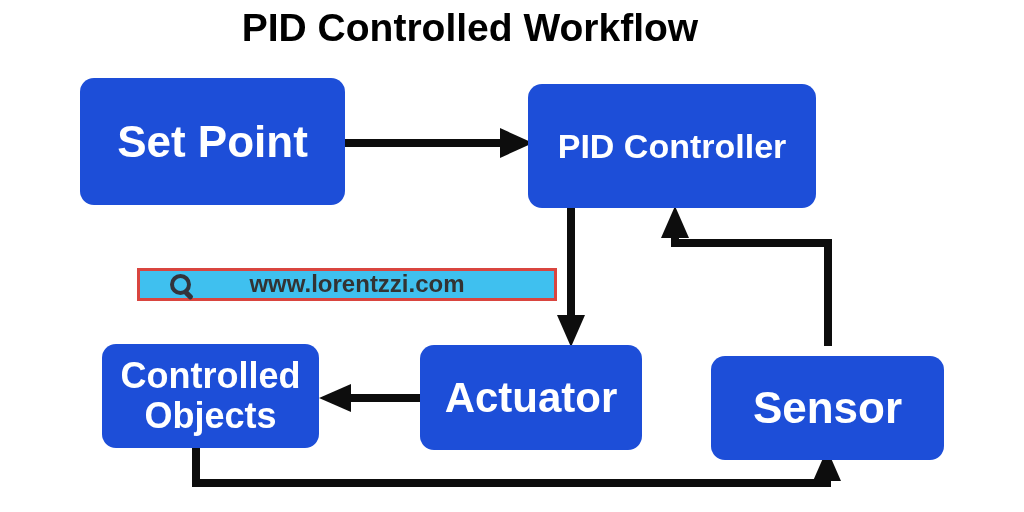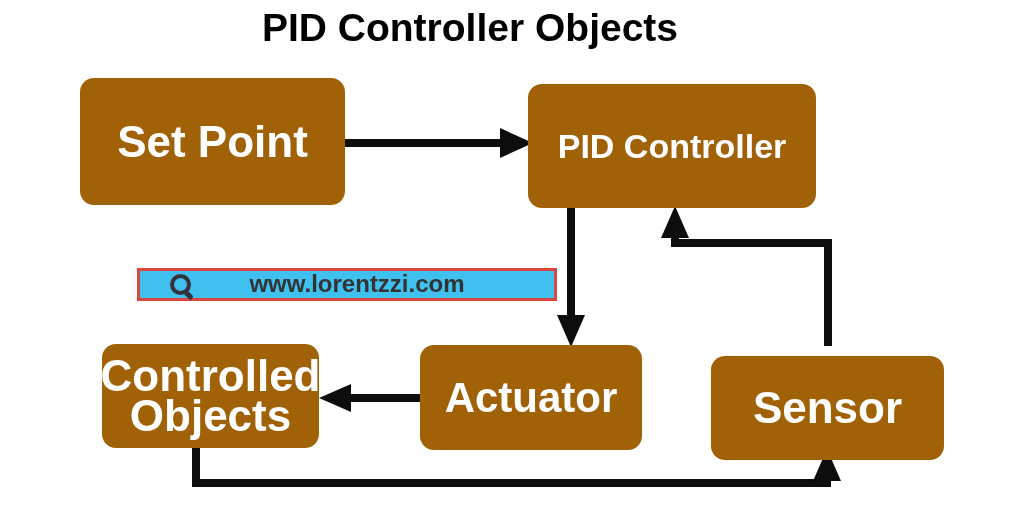--- a/index.html
+++ b/index.html
@@ -17,33 +17,33 @@
     left: 0;
     width: 940px;
     text-align: center;
     font-size: 39px;
     font-weight: bold;
     color: #000000;
     letter-spacing: 0px;
   }
   .node {
     position: absolute;
-    background: #a16207;
+    background: #1d4ed8;
     border-radius: 14px;
     color: #ffffff;
     font-weight: bold;
     display: flex;
     align-items: center;
     justify-content: center;
     text-align: center;
     box-sizing: border-box;
   }
   .node-set-point          { left: 80px;  top: 78px;  width: 265px; height: 127px; font-size: 44px; }
   .node-pid-controller     { left: 528px; top: 84px;  width: 288px; height: 124px; font-size: 34px; }
-  .node-controlled-objects { left: 102px; top: 344px; width: 217px; height: 104px; font-size: 44px; line-height: 40px; padding: 0 14px; }
+  .node-controlled-objects { left: 102px; top: 344px; width: 217px; height: 104px; font-size: 36px; line-height: 40px; padding: 0 14px; }
   .node-actuator           { left: 420px; top: 345px; width: 222px; height: 105px; font-size: 42px; }
   .node-sensor             { left: 711px; top: 356px; width: 233px; height: 104px; font-size: 44px; }
   .arrows {
     position: absolute;
     left: 0; top: 0;
     width: 1024px;
     height: 512px;
   }
   .arrows path, .arrows line { stroke: #0d0d0d; stroke-width: 8; fill: none; }
   .arrows polygon { fill: #0d0d0d; }
@@ -85,21 +85,21 @@
     background: #33343C;
     border-radius: 2px;
     transform: rotate(-45deg);
   }
 </style>
 </head>
 <body>
 
 <div class="canvas">
 
-  <div class="title">PID Controller Objects</div>
+  <div class="title">PID Controlled Workflow</div>
 
   <svg class="arrows" viewBox="0 0 1024 512">
     <g>
       <line x1="345" y1="143" x2="503" y2="143"></line>
       <polygon points="533,143 500,128 500,158"></polygon>
     </g>
     <g>
       <line x1="571" y1="207" x2="571" y2="320"></line>
       <polygon points="571,347 557,315 585,315"></polygon>
     </g>

